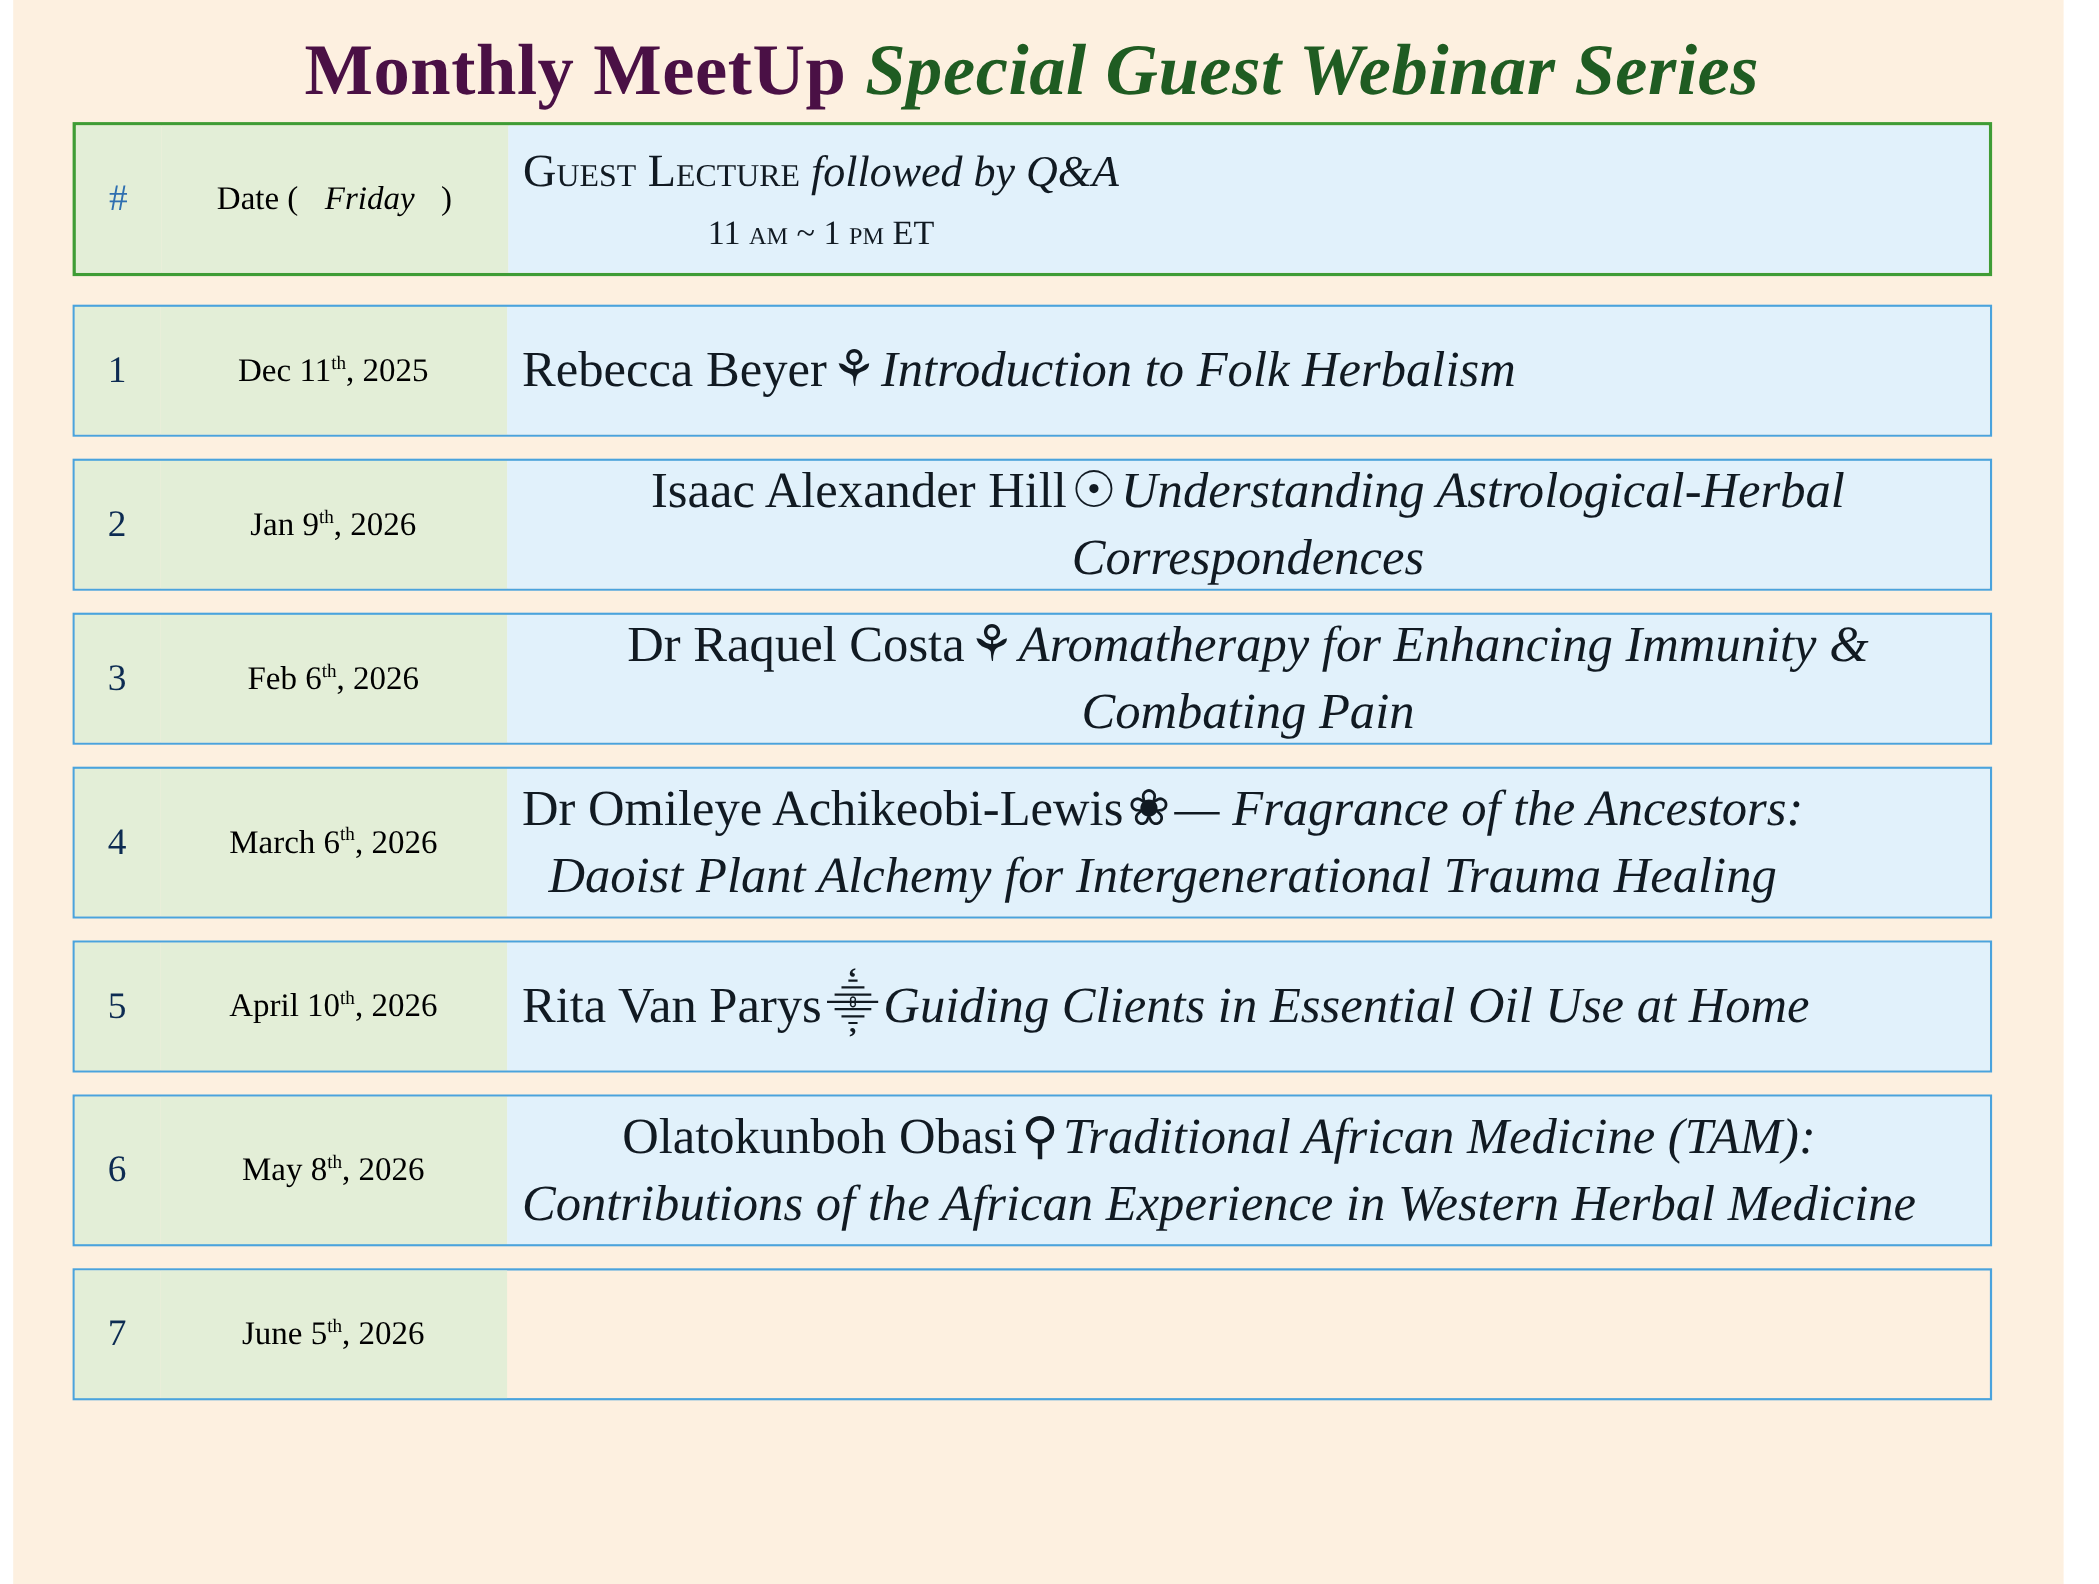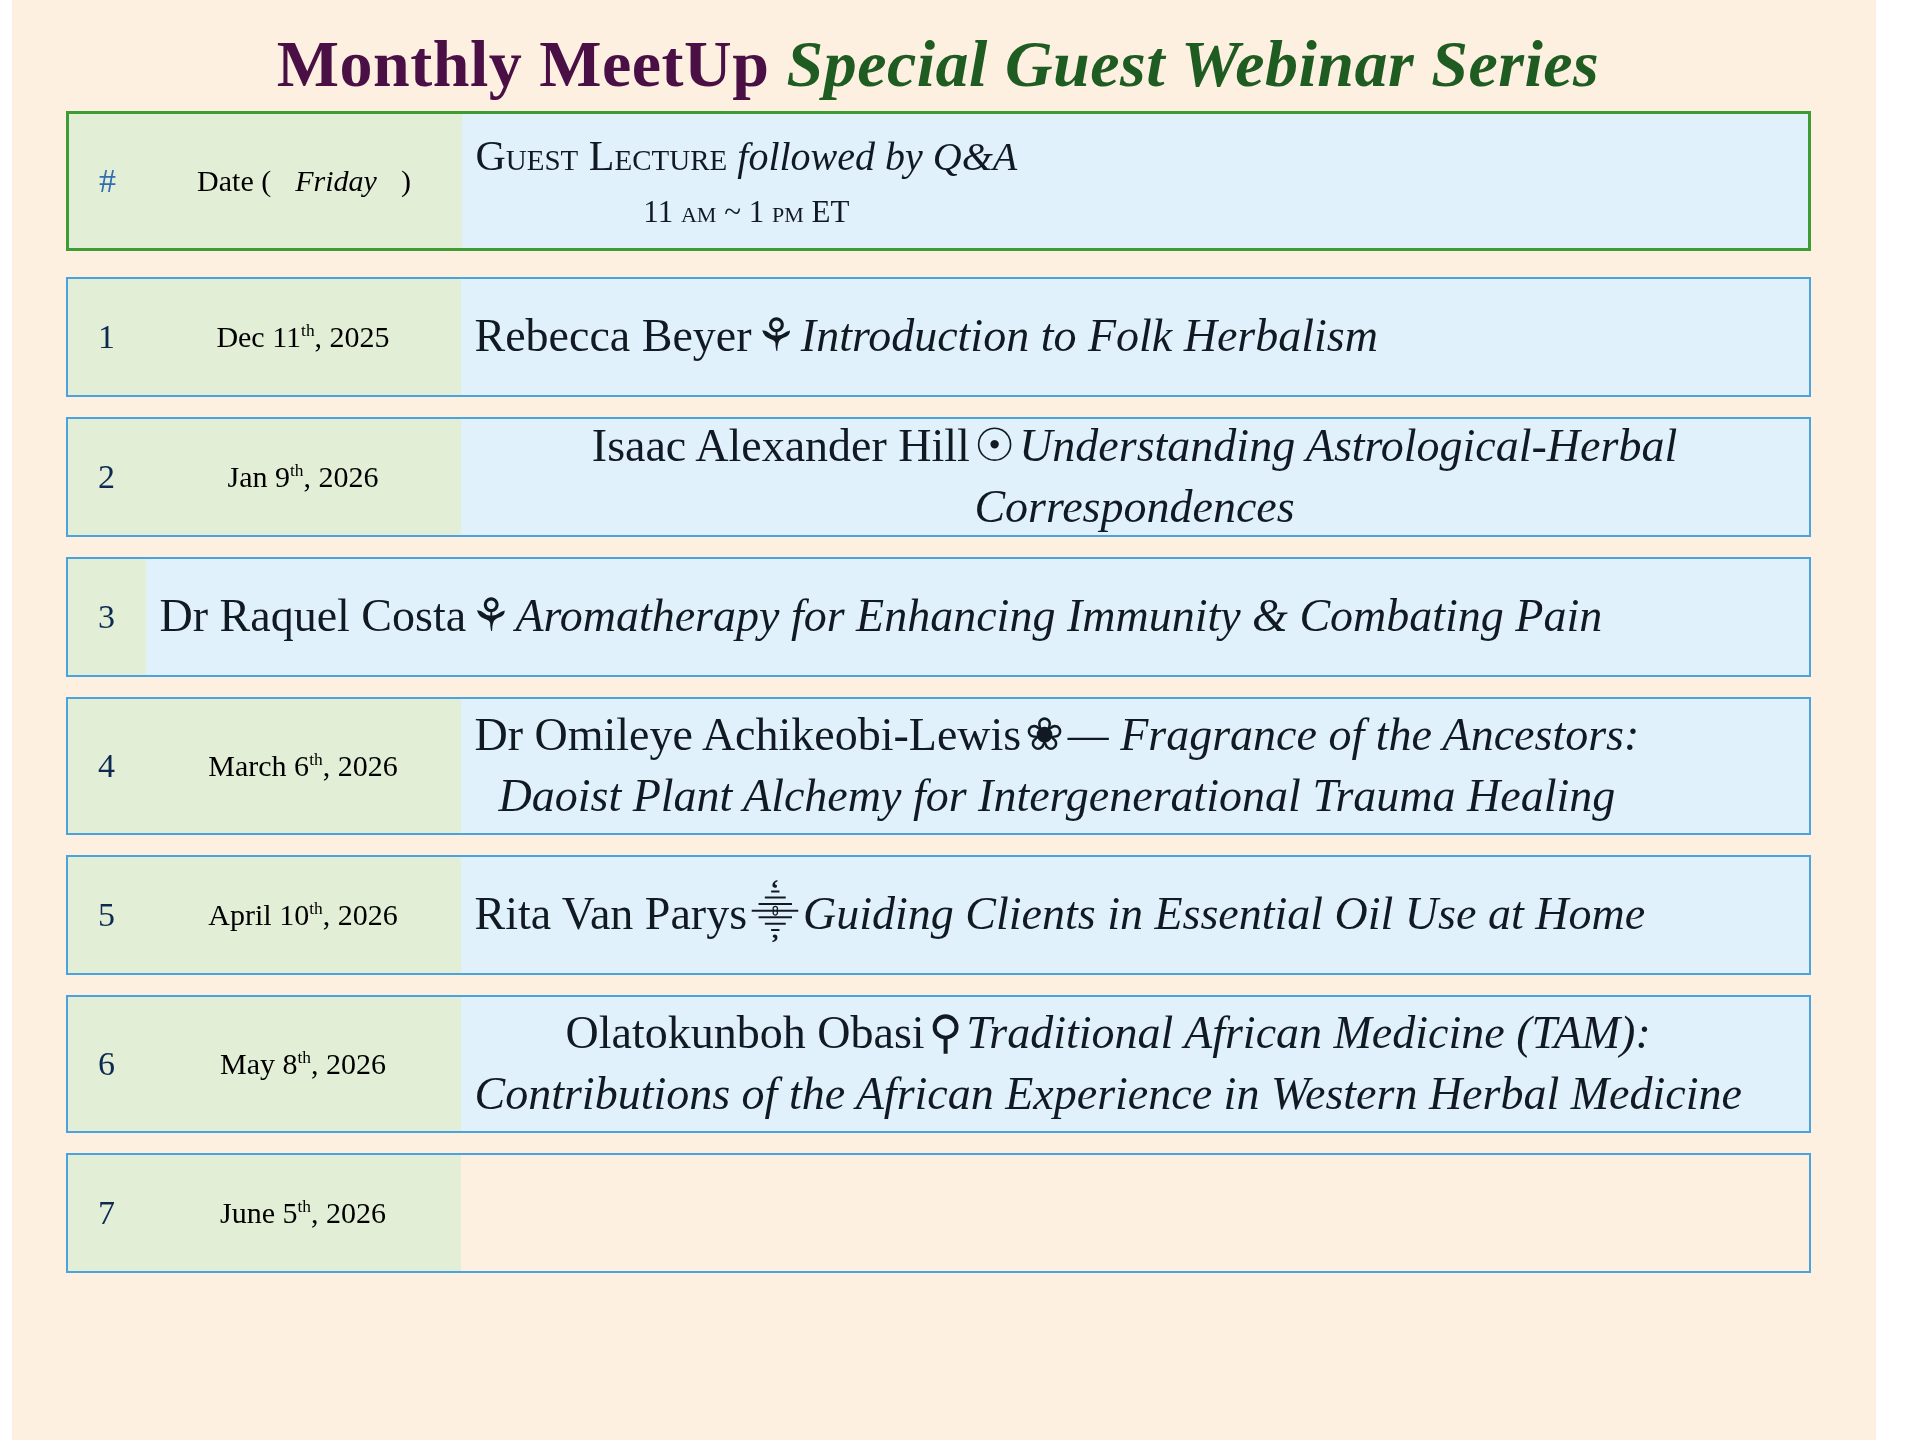--- a/index.html
+++ b/index.html
@@ -198,20 +198,23 @@
       </div>
       <div class="col-main">
         <div class="entry">
           <span class="speaker">Isaac Alexander Hill</span><span class="glyph">☉</span><span class="topic">Understanding Astrological-Herbal Correspondences</span>
         </div>
       </div>
     </div>
 
     <div class="row data-row">
       <div class="col-num">3</div>
+      <div class="col-date">
+        <span class="date-txt"><span>Feb 6</span><sup>th</sup><span>, 2026</span></span>
+      </div>
       <div class="col-main">
         <div class="entry">
           <span class="speaker">Dr Raquel Costa</span><span class="glyph">⚘</span><span class="topic">Aromatherapy for Enhancing Immunity &amp; Combating Pain</span>
         </div>
       </div>
     </div>
 
     <div class="row data-row tall">
       <div class="col-num">4</div>
       <div class="col-date">

